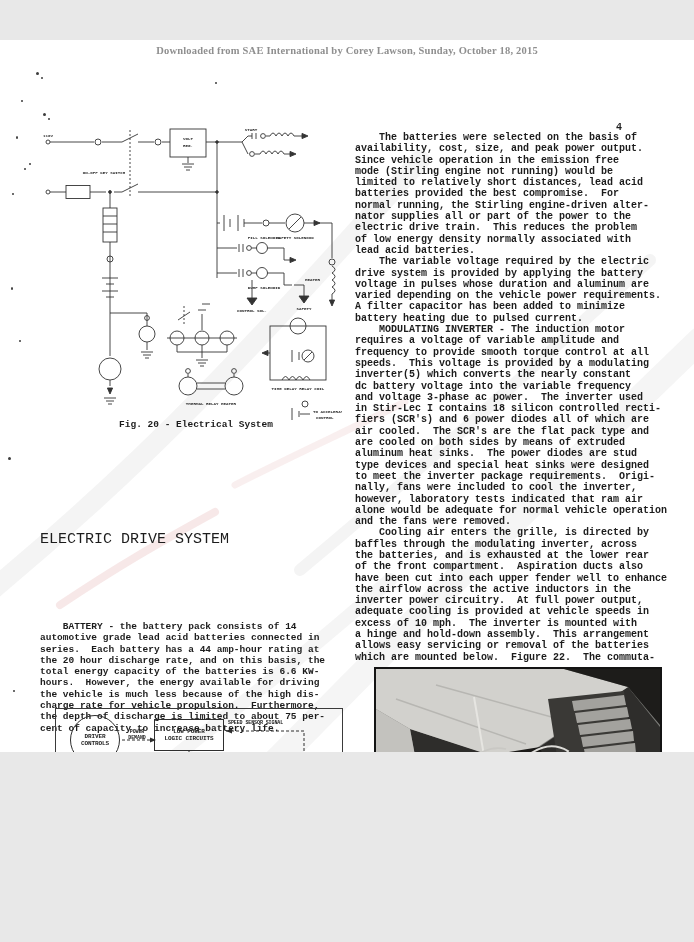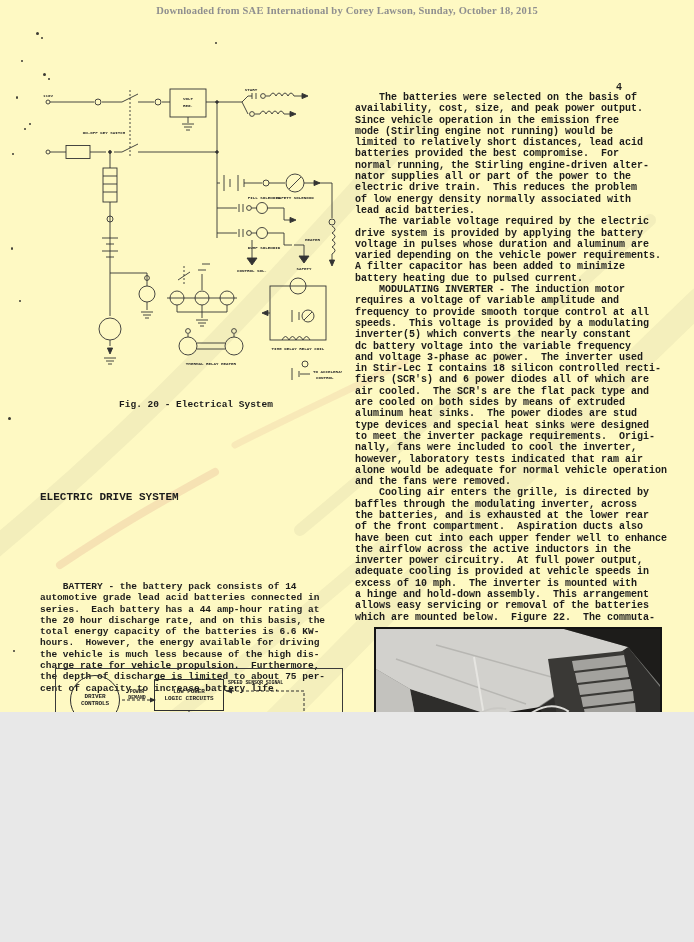--- a/index.html
+++ b/index.html
@@ -1,32 +1,32 @@
 <!DOCTYPE html>
 <html><head>
 <meta charset="utf-8">
 <style>
   html,body{margin:0;padding:0;background:#e8e8e8;}
-  .page{position:relative;width:694px;height:712px;background:#fef9c3;overflow:hidden;
-        font-family:"Liberation Mono","DejaVu Sans Mono",monospace;color:#1c1c1c;}
+  .page{position:relative;width:694px;height:712px;background:#ffffff;overflow:hidden;
+        font-family:"Liberation Mono","DejaVu Sans Mono",monospace;color:#1c1c1c;margin-top:40px;}
   .wm{position:absolute;left:0;top:0;z-index:0;pointer-events:none;}
   .content{position:absolute;left:0;top:0;width:100%;height:100%;z-index:2;}
   .artifact{position:absolute;background:#1a1a1a;border-radius:50%;opacity:.85;z-index:3;}
   .notice{position:absolute;top:5px;left:0;width:100%;text-align:center;
           font-family:"Liberation Serif","DejaVu Serif",serif;font-weight:700;
           font-size:10.5px;color:#8f8f8f;letter-spacing:.2px;}
   .pagenum{position:absolute;left:616px;top:82px;font-size:10px;font-weight:700;}
   .para{position:absolute;white-space:pre-wrap;font-size:9.5px;line-height:11.3px;
         font-weight:600;letter-spacing:0;}
   .leftcol{left:40px;width:312px;}
   .rightflow{position:absolute;left:355px;top:92px;width:318px;}
   .rightflow .p{white-space:pre-wrap;font-size:10px;line-height:11.3px;font-weight:600;}
   .caption{position:absolute;font-size:9.5px;font-weight:700;white-space:pre;}
   .cap-center{width:312px;text-align:center;}
-  .heading{position:absolute;font-size:11px;font-weight:700;text-align:right;}
+  .heading{position:absolute;font-size:15px;font-weight:400;text-align:right;}
   
   .fig20{position:absolute;left:42px;top:88px;width:300px;height:304px;}
   .fig20 text{font-family:"Liberation Mono","DejaVu Sans Mono",monospace;font-size:4.2px;
               font-weight:700;fill:#2d2d2d;stroke:none;}
   
   .fig21{position:absolute;left:55px;top:668px;width:288px;height:156px;
          border:1.2px solid #3a3a3a;box-sizing:border-box;}
   .blk{position:absolute;border:1px solid #2e2e2e;box-sizing:border-box;display:flex;
        align-items:center;justify-content:center;text-align:center;
        font-size:6px;font-weight:700;line-height:1.18;white-space:pre-line;
@@ -193,21 +193,21 @@
         <text x="210" y="184" text-anchor="middle">CONTROL SOL.</text>
         <text x="262" y="182" text-anchor="middle">SAFETY</text>
         <text x="278" y="153" text-anchor="end">HEATER</text>
         <text x="169" y="277" text-anchor="middle">THERMAL RELAY HEATER</text>
         <text x="256" y="262" text-anchor="middle">TIME DELAY RELAY COIL</text>
         <text x="271" y="285">TO ACCELERATOR</text>
         <text x="274" y="290.5">CONTROL</text>
       </svg>
     </div>
 
-    <div class="caption cap-center" style="left:40px;top:399px">Fig. 20 - Electrical System</div>
+    <div class="caption cap-center" style="left:40px;top:379px">Fig. 20 - Electrical System</div>
 
     <div class="heading" style="left:40px;top:491px">ELECTRIC DRIVE SYSTEM</div>
     <div class="para leftcol" style="top:581px">    BATTERY - the battery pack consists of 14
 automotive grade lead acid batteries connected in
 series.  Each battery has a 44 amp-hour rating at
 the 20 hour discharge rate, and on this basis, the
 total energy capacity of the batteries is 6.6 KW-
 hours.  However, the energy available for driving
 the vehicle is much less because of the high dis-
 charge rate for vehicle propulsion.  Furthermore,

